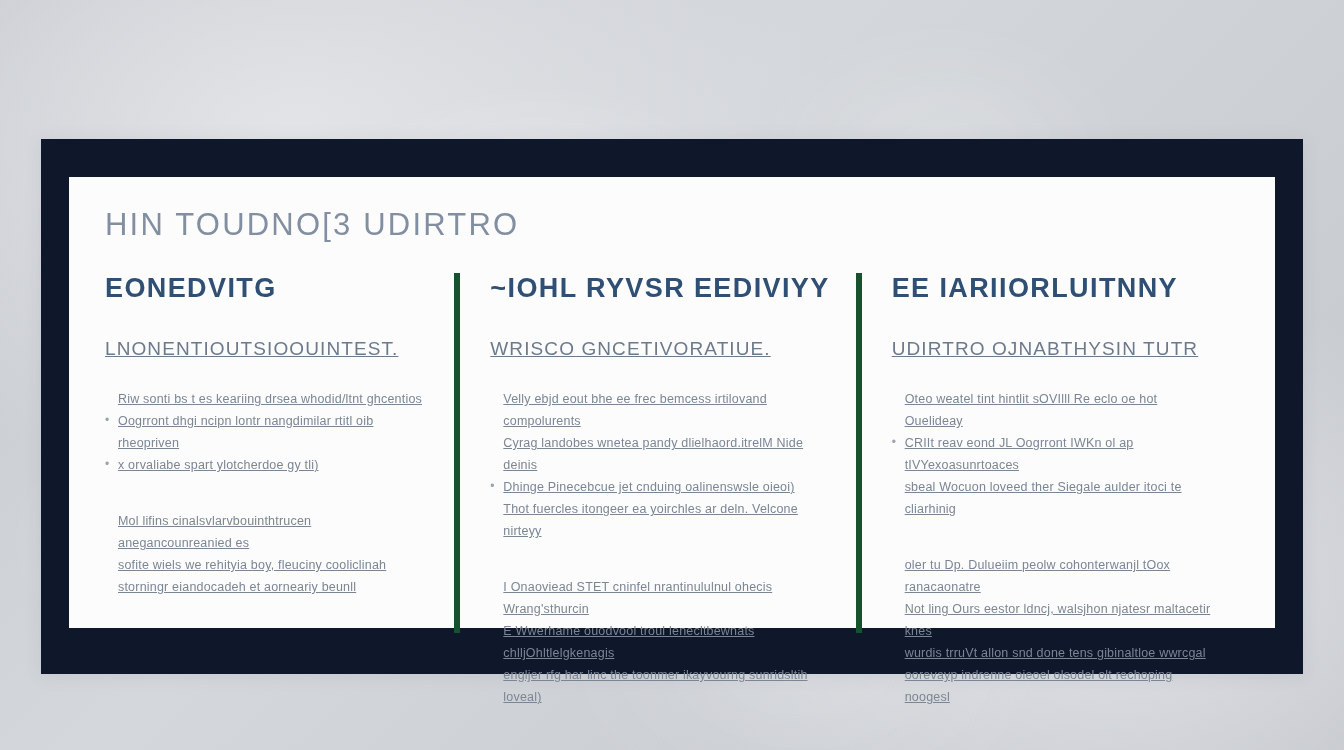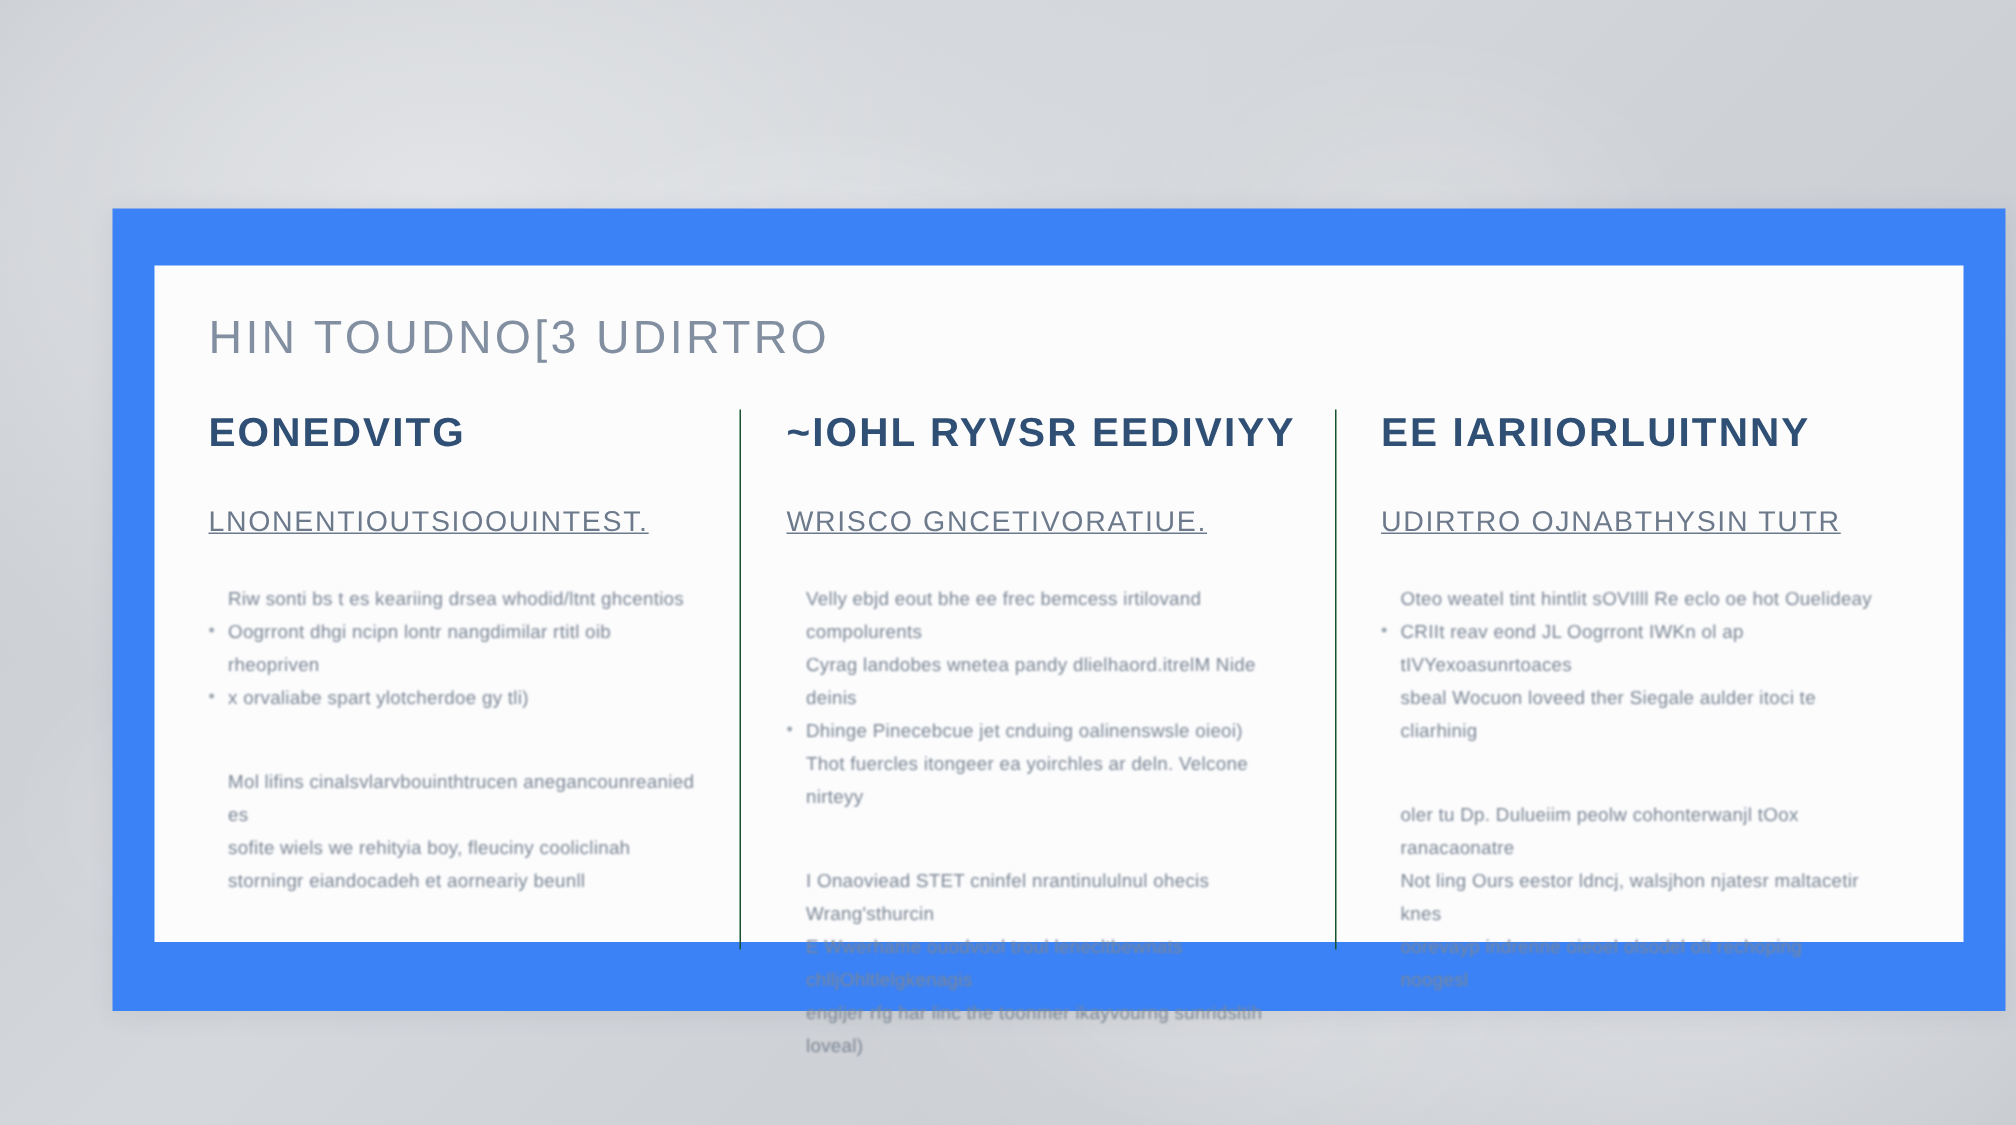--- a/index.html
+++ b/index.html
@@ -35,23 +35,22 @@
     opacity: 0.9;
   }
 
   
   .slide {
     position: absolute;
     left: 41px;
     top: 139px;
     width: 1262px;
     height: 535px;
-    background: #3b82f6;
+    background: #0f172a;
     box-shadow: 0 2px 16px rgba(80,90,110,0.10);
-    margin-left: 34px;
   }
   .slide-inner {
     position: absolute;
     left: 28px;
     top: 38px;
     right: 28px;
     bottom: 46px;
     background: #fcfcfd;
     padding: 30px 34px 20px 34px;
     box-sizing: border-box;
@@ -75,21 +74,21 @@
     align-items: stretch;
     height: 360px;
   }
   .col {
     flex: 1 1 0;
     padding: 0 26px 0 2px;
     box-sizing: border-box;
     position: relative;
   }
   .col + .col {
-    border-left: 1px solid #14532d;
+    border-left: 6px solid #14532d;
     padding-left: 30px;
   }
   .col-heading {
     font-size: 27px;
     letter-spacing: 1.4px;
     color: #2f4f74;
     font-weight: 700;
     margin: 0 0 34px 0;
     filter: blur(0.35px);
     white-space: nowrap;
@@ -109,20 +108,21 @@
     list-style: none;
   }
   .bullet-group li {
     font-size: 12.5px;
     line-height: 22px;
     color: #7b8694;
     filter: blur(0.55px);
     position: relative;
     padding-left: 13px;
     letter-spacing: 0.2px;
+    text-decoration: underline;
   }
   .bullet-group li::before {
     content: "\2022";
     position: absolute;
     left: 0;
     top: -1px;
     color: #9aa3af;
     font-size: 12px;
   }
   .bullet-group li.no-dot {
@@ -188,19 +188,20 @@
 
         <ul class="bullet-group">
           <li class="no-dot">Oteo weatel tint hintlit sOVIlll Re eclo oe hot Ouelideay</li>
           <li>CRIIt reav eond JL Oogrront IWKn ol ap tIVYexoasunrtoaces</li>
           <li class="no-dot">sbeal Wocuon loveed ther Siegale aulder itoci te cliarhinig</li>
         </ul>
 
         <ul class="bullet-group">
           <li class="no-dot">oler tu Dp. Dulueiim peolw cohonterwanjl tOox ranacaonatre</li>
           <li class="no-dot">Not ling Ours eestor ldncj, walsjhon njatesr maltacetir knes</li>
+          <li class="no-dot">wurdis trruVt allon snd done tens gibinaltloe wwrcgal</li>
           <li class="no-dot">oorevayp indrenne oieoel olsodel olt rechoping noogesl</li>
         </ul>
       </div>
 
     </div>
   </div>
 </div>
 
 </body></html>

